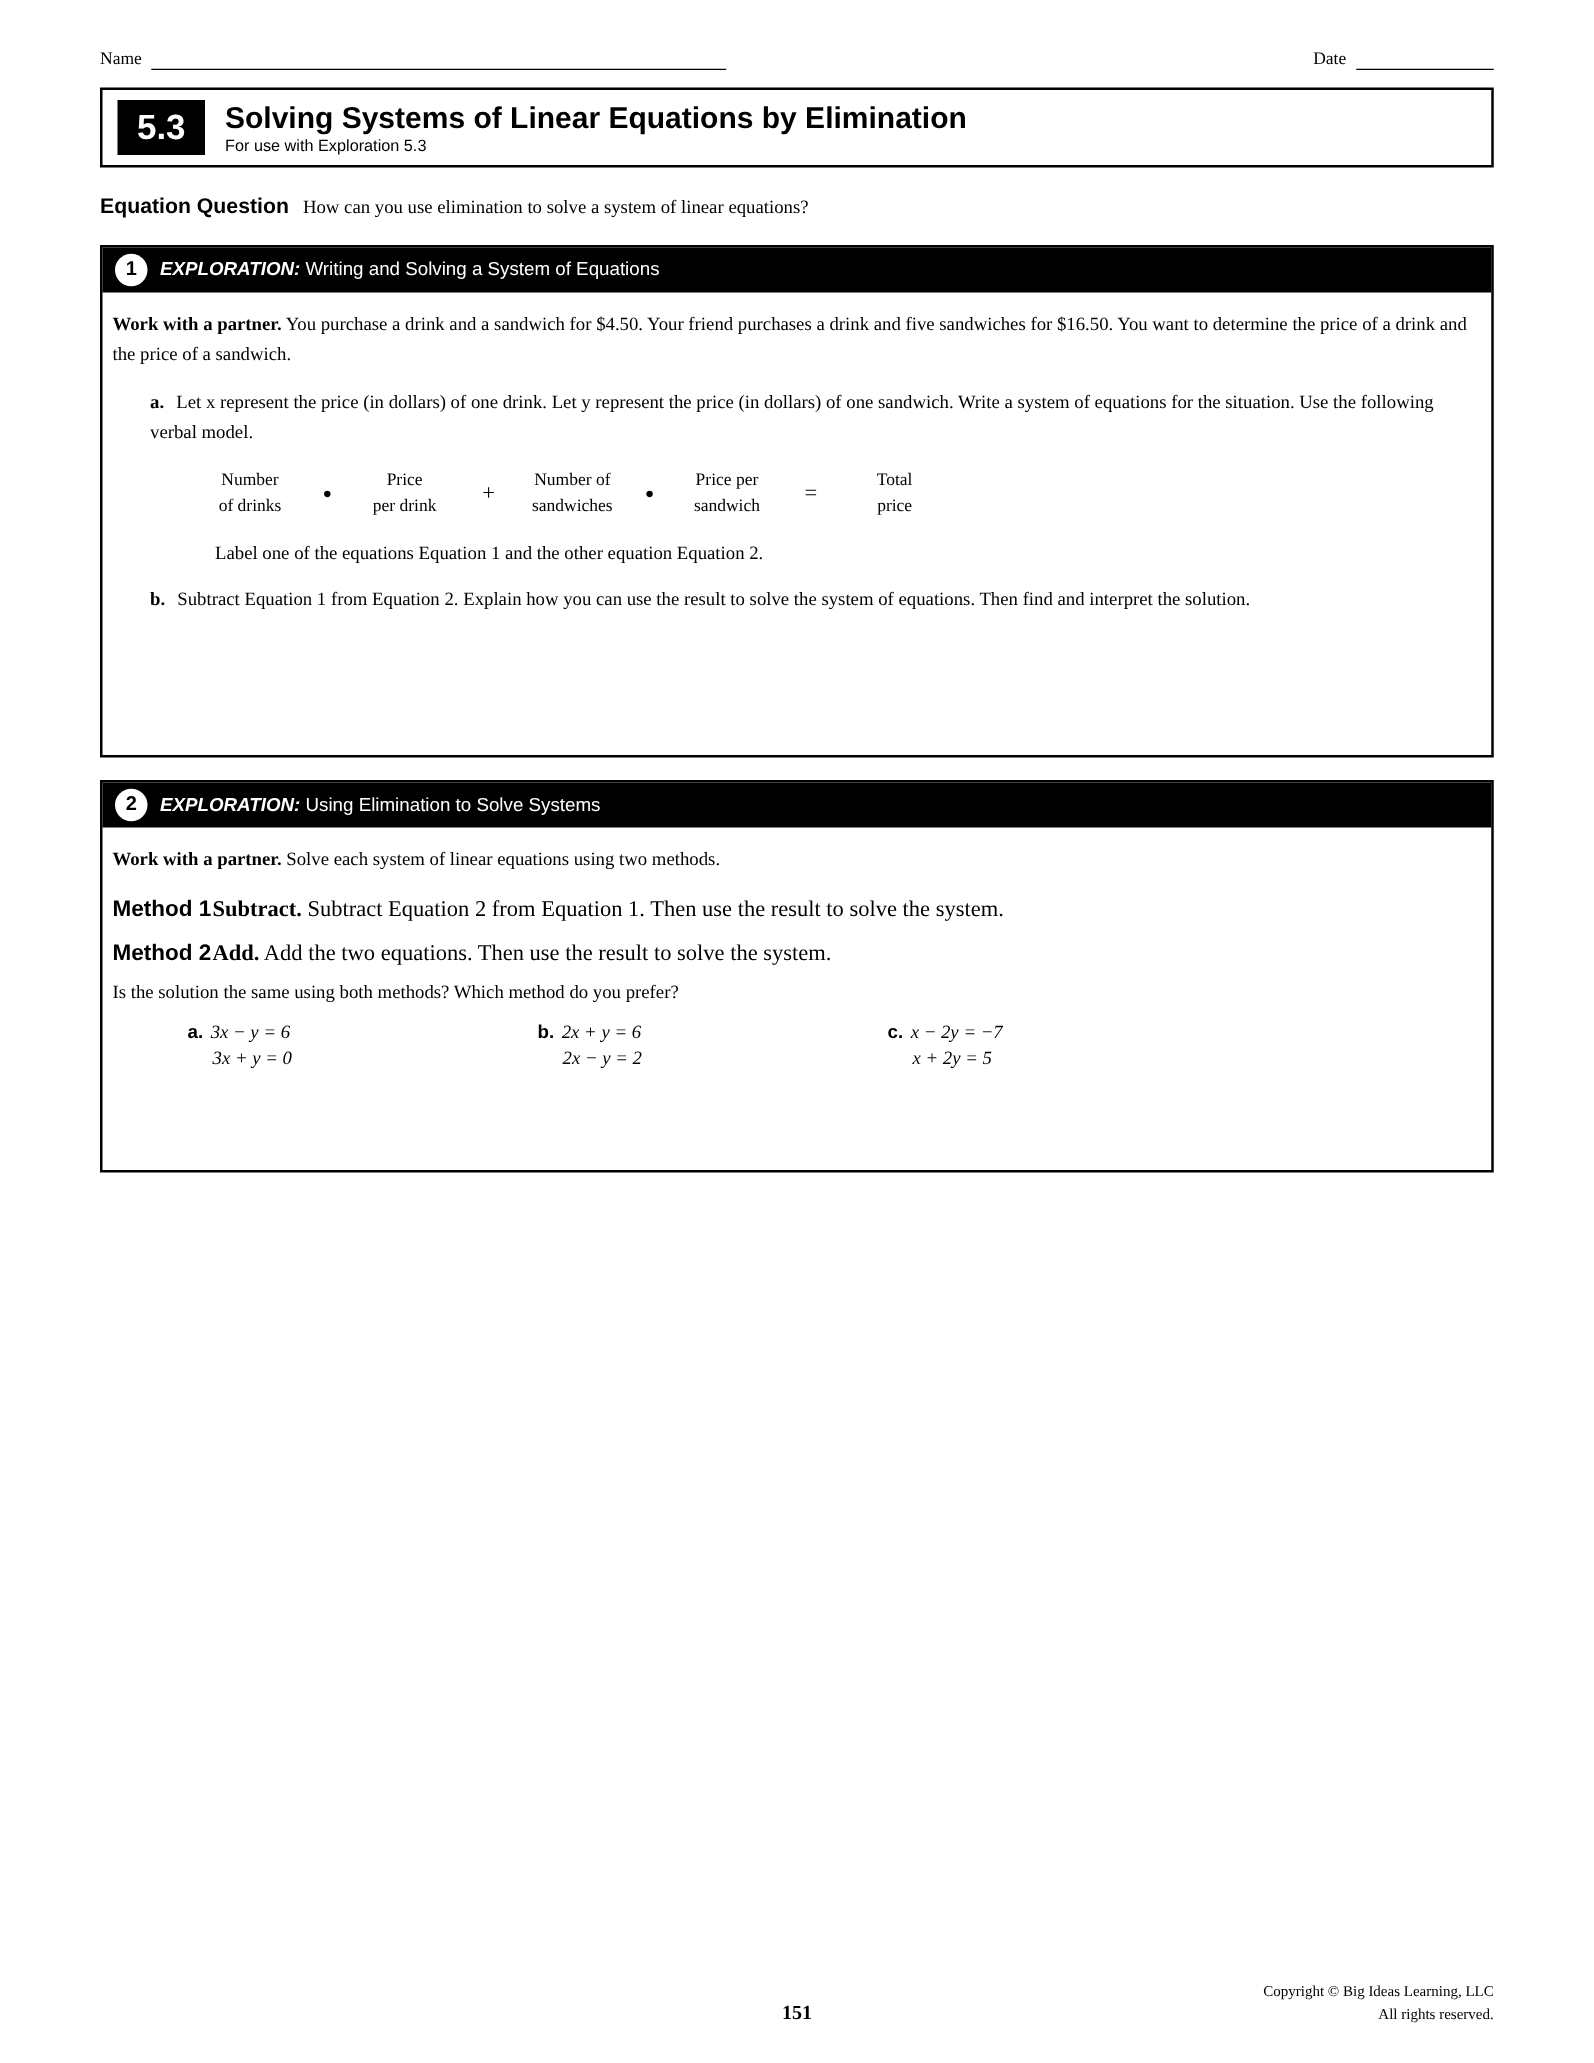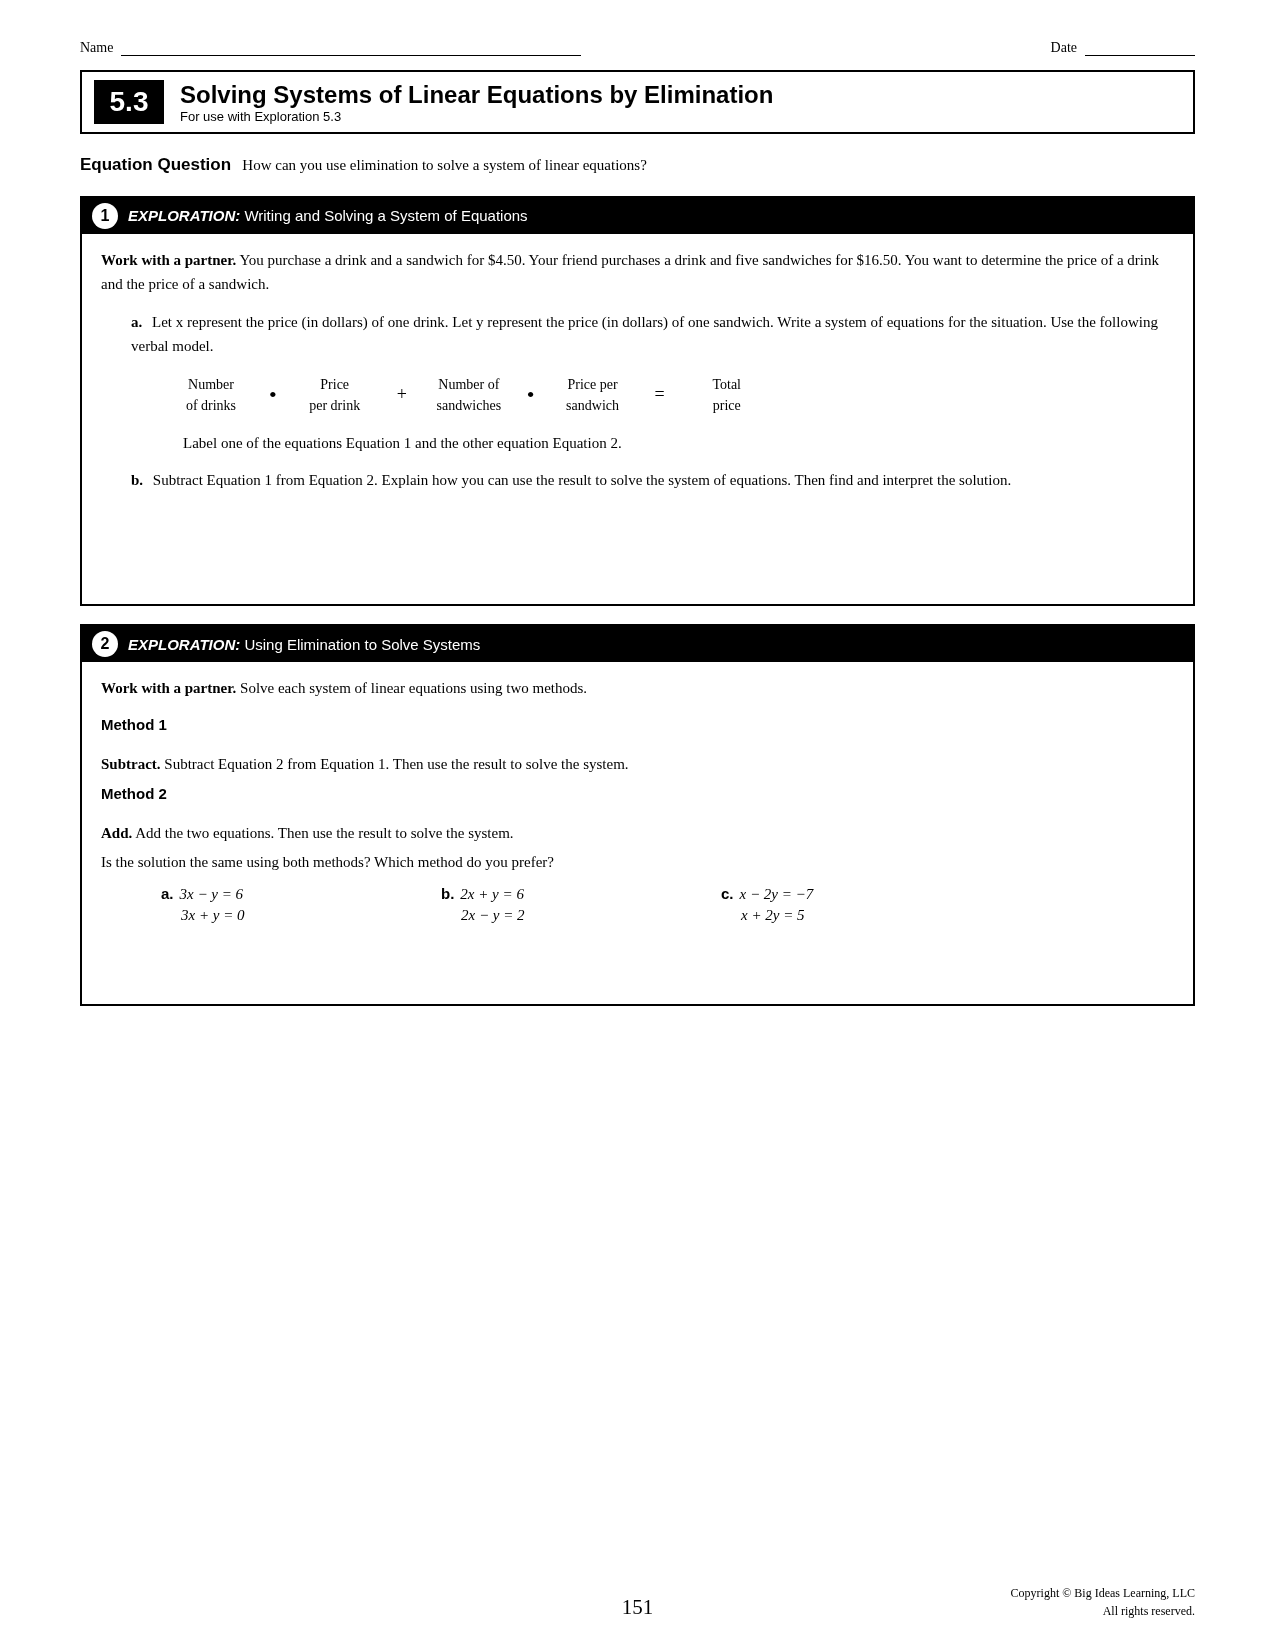--- a/index.html
+++ b/index.html
@@ -121,21 +121,21 @@
       font-size: 15px;
       font-family: Arial, sans-serif;
     }
     .exploration-title-bold {
       font-weight: bold;
       font-style: italic;
     }
 
     
     .exploration-content {
-      padding: 14px 18px 10px 19px;
+      padding: 14px 18px 10px 8px;
     }
     .work-partner {
       font-size: 15px;
       line-height: 1.6;
       margin-bottom: 14px;
     }
     .work-partner-bold {
       font-weight: bold;
     }
 
@@ -210,47 +210,46 @@
       font-style: normal;
       font-family: Arial, sans-serif;
     }
 
     
     .method-section {
       margin-bottom: 10px;
     }
     .method-row {
       display: flex;
-      gap: 16px;
+      gap: 0;
       margin-bottom: 8px;
-      font-size: 15px;
+      font-size: 18px;
       line-height: 1.5;
-      flex-direction: column;
     }
     .method-label {
       font-weight: bold;
       font-family: Arial, sans-serif;
       min-width: 80px;
     }
     .method-text {}
 
     
     .page-footer {
       position: absolute;
       bottom: 30px;
       left: 0;
       right: 0;
       display: flex;
       justify-content: center;
       align-items: flex-end;
       padding: 0 80px;
     }
     .page-number {
-      font-size: 21px;
-      font-weight: normal;
+      font-size: 16px;
+      font-weight: bold;
       position: absolute;
       left: 50%;
       transform: translateX(-50%);
     }
     .copyright {
       font-size: 12px;
       text-align: right;
       margin-left: auto;
       line-height: 1.5;
     }

